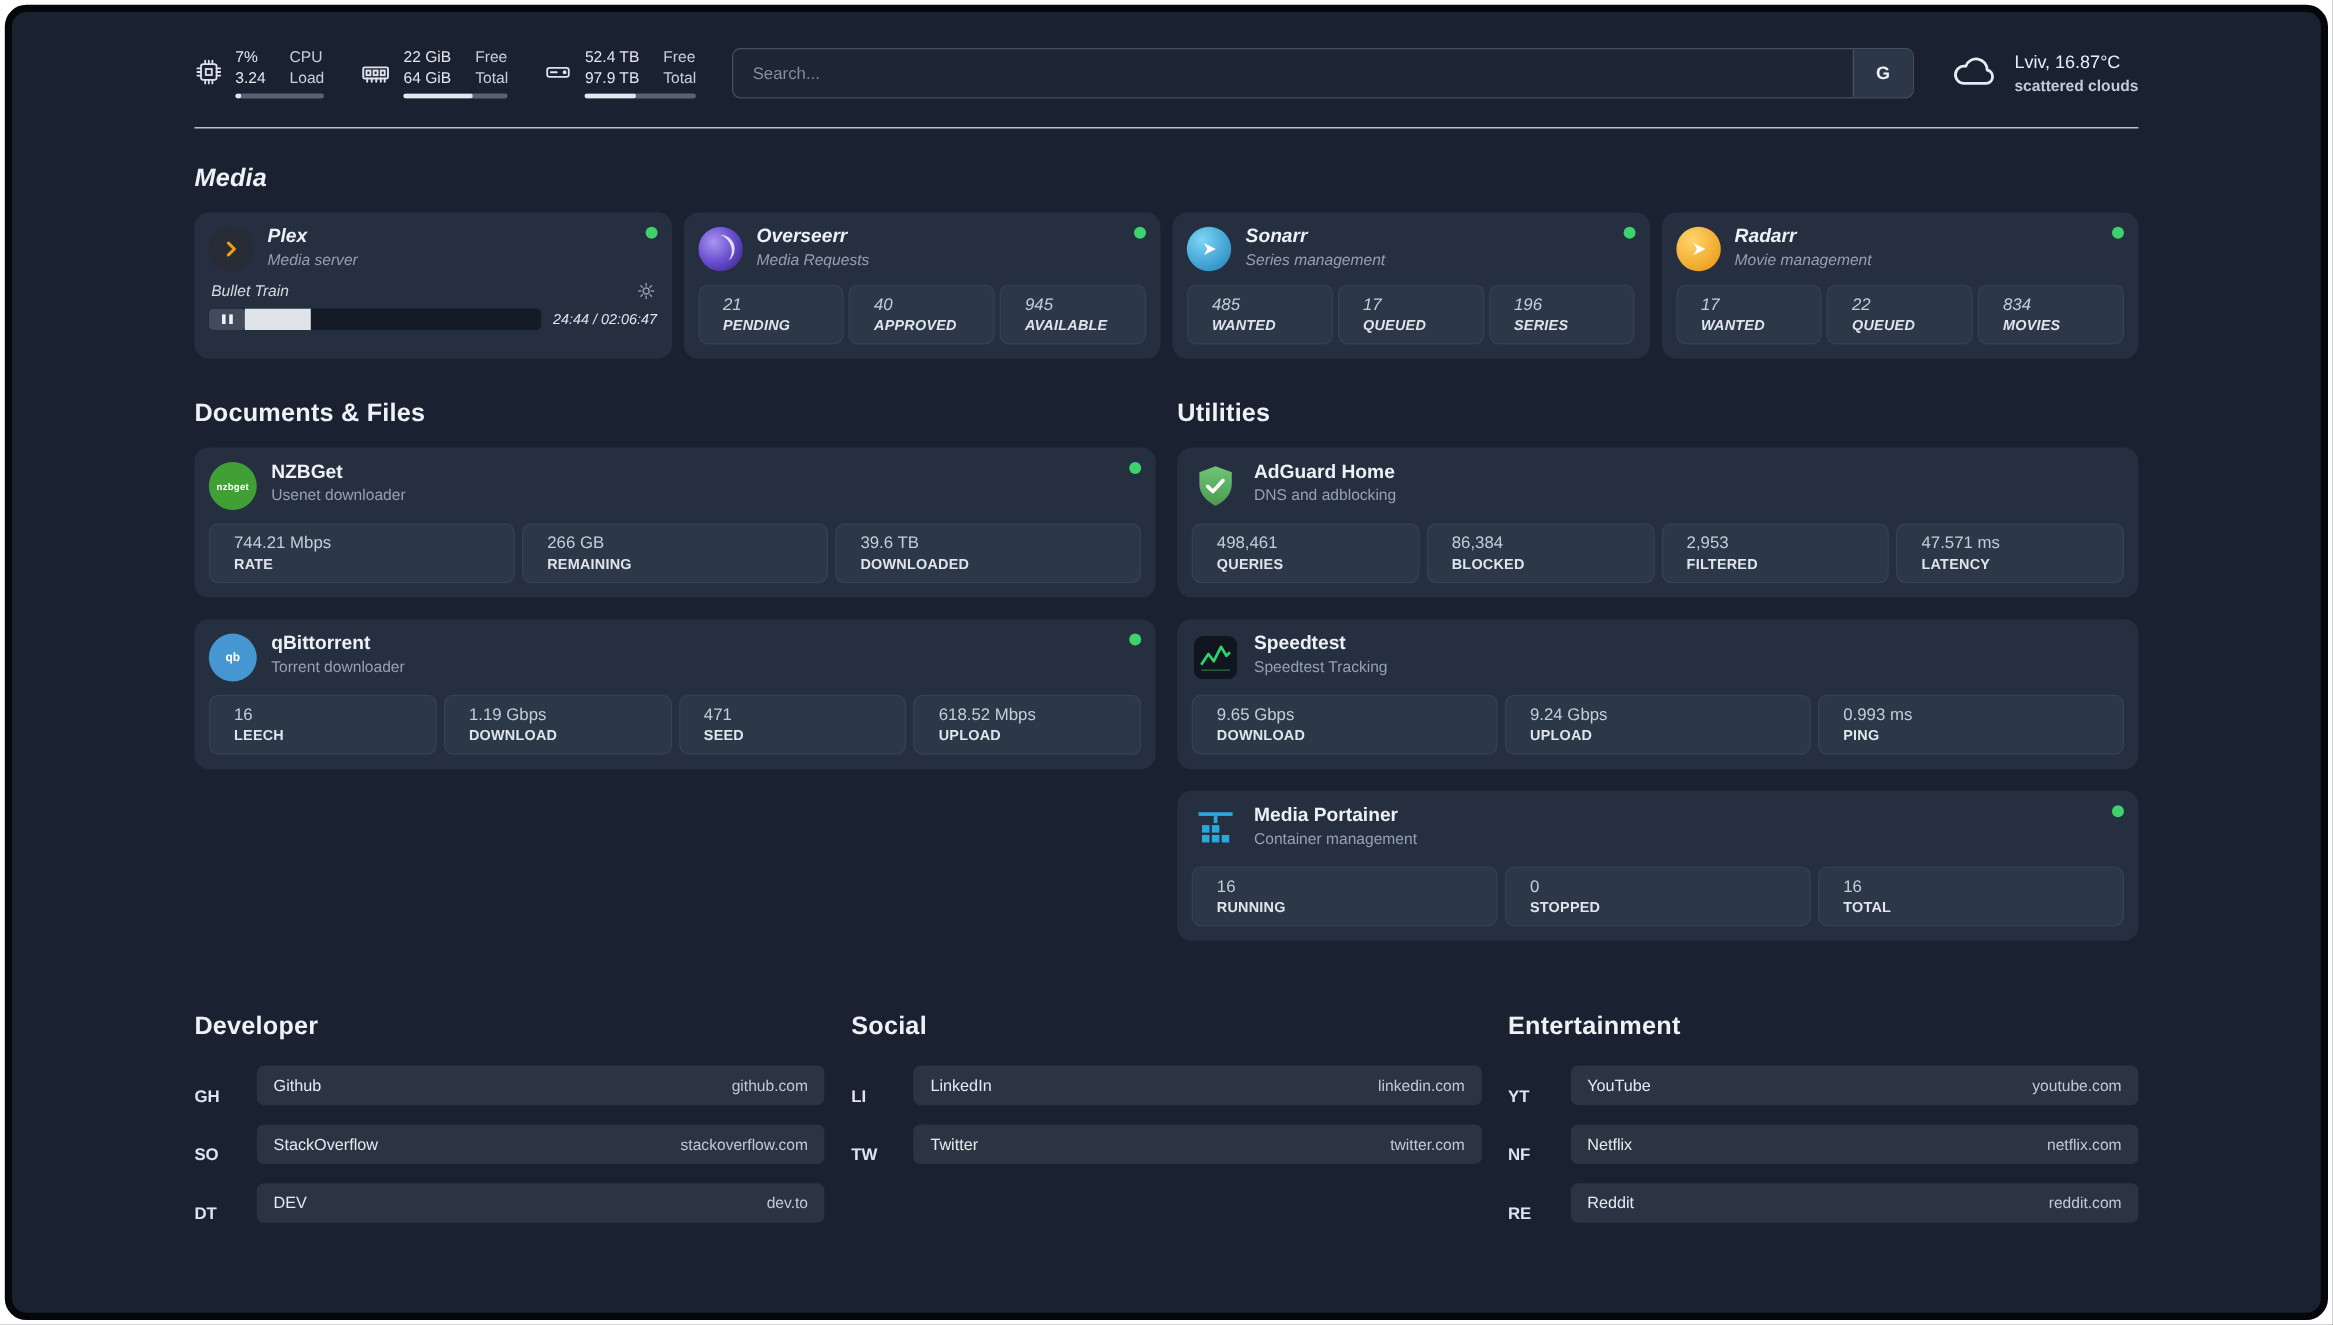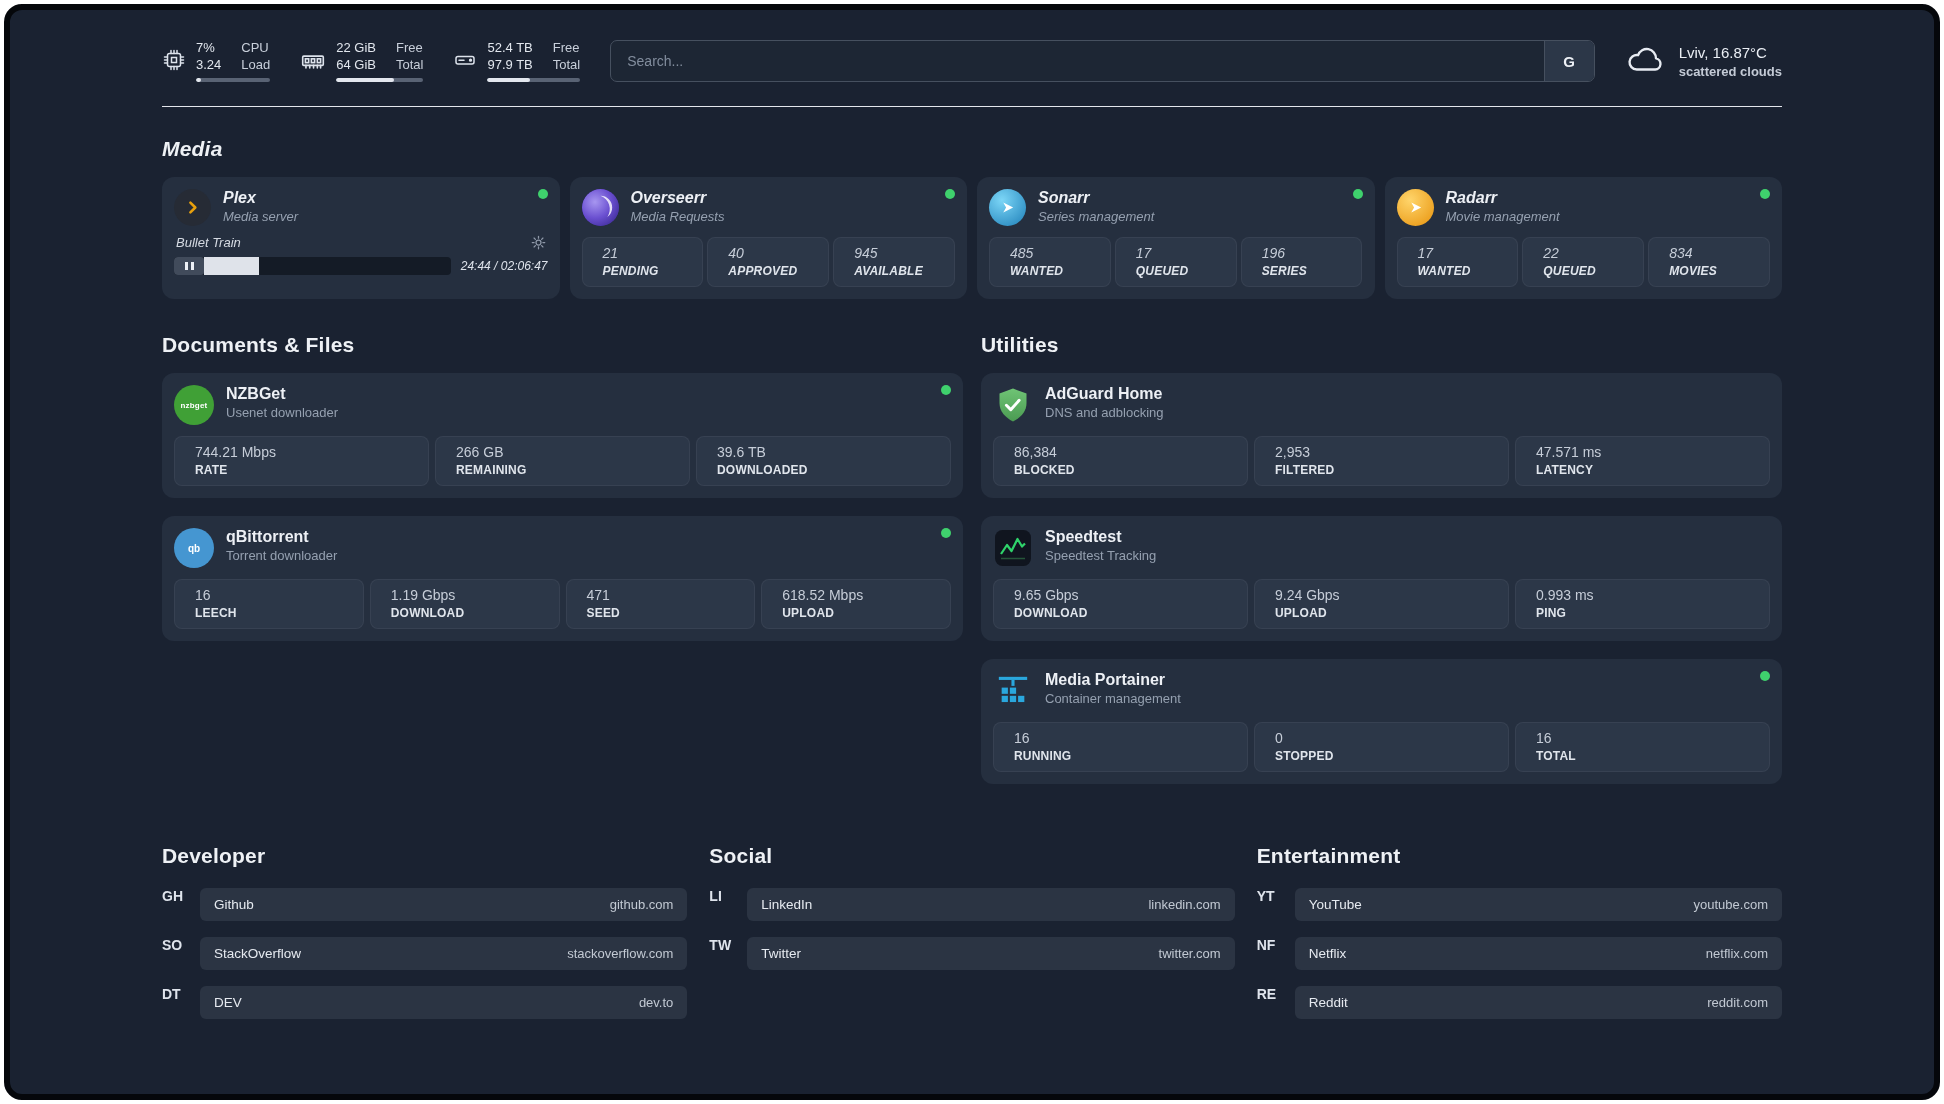--- a/index.html
+++ b/index.html
@@ -85,21 +85,21 @@
   .ic-nzbget { background:#40a036; }
   .ic-qbit { background:#4596d1; }
   .ic-fb { background:#3b8fd0; }
   .icon-word { font-size:8px; font-weight:700; color:#fff; letter-spacing:.2px; }
   .icon-letters { font-size:10px; font-weight:700; color:#fff; }
   .sq-icon { width:40px; height:40px; flex:none; display:flex; align-items:center; justify-content:center; }
 
   
   .bm { margin-top:60px; display:grid; grid-template-columns:repeat(3,1fr); gap:22px; align-items:start; }
   .bm h2 { margin-bottom:20px; }
-  .bm-row { display:flex; align-items:flex-start; gap:6px; margin-bottom:16px; cursor:pointer; }
+  .bm-row { display:flex; align-items:flex-end; gap:20px; margin-bottom:16px; cursor:pointer; }
   .bm-tag { width:32px; font-size:14px; font-weight:600; color:#dfe4ec; flex:none; }
   .bm-pill { flex:1; height:33px; background:#2b3443; border-radius:6px; display:flex;
              align-items:center; justify-content:space-between; padding:0 14px; }
   .bm-name { font-size:13.5px; color:#e6eaf0; }
   .bm-url { font-size:13px; color:#c2c9d3; }
 </style>
 </head>
 <body>
 
 <div class="screen">
@@ -412,20 +412,24 @@
               <path d="M7.6 12.2l2.9 2.9 5.6-6.2" stroke="#fff" stroke-width="2" fill="none" stroke-linecap="round" stroke-linejoin="round"></path>
             </svg>
           </span>
           <div class="app-meta">
             <div class="app-name">AdGuard Home</div>
             <div class="app-sub">DNS and adblocking</div>
           </div>
         </div>
         <div class="stats">
           <div class="stat">
+            <div class="stat-value">498,461</div>
+                <div class="stat-label">QUERIES</div>
+          </div>
+          <div class="stat">
             <div class="stat-value">86,384</div>
                 <div class="stat-label">BLOCKED</div>
           </div>
           <div class="stat">
             <div class="stat-value">2,953</div>
                 <div class="stat-label">FILTERED</div>
           </div>
           <div class="stat">
             <div class="stat-value">47.571 ms</div>
                 <div class="stat-label">LATENCY</div>

